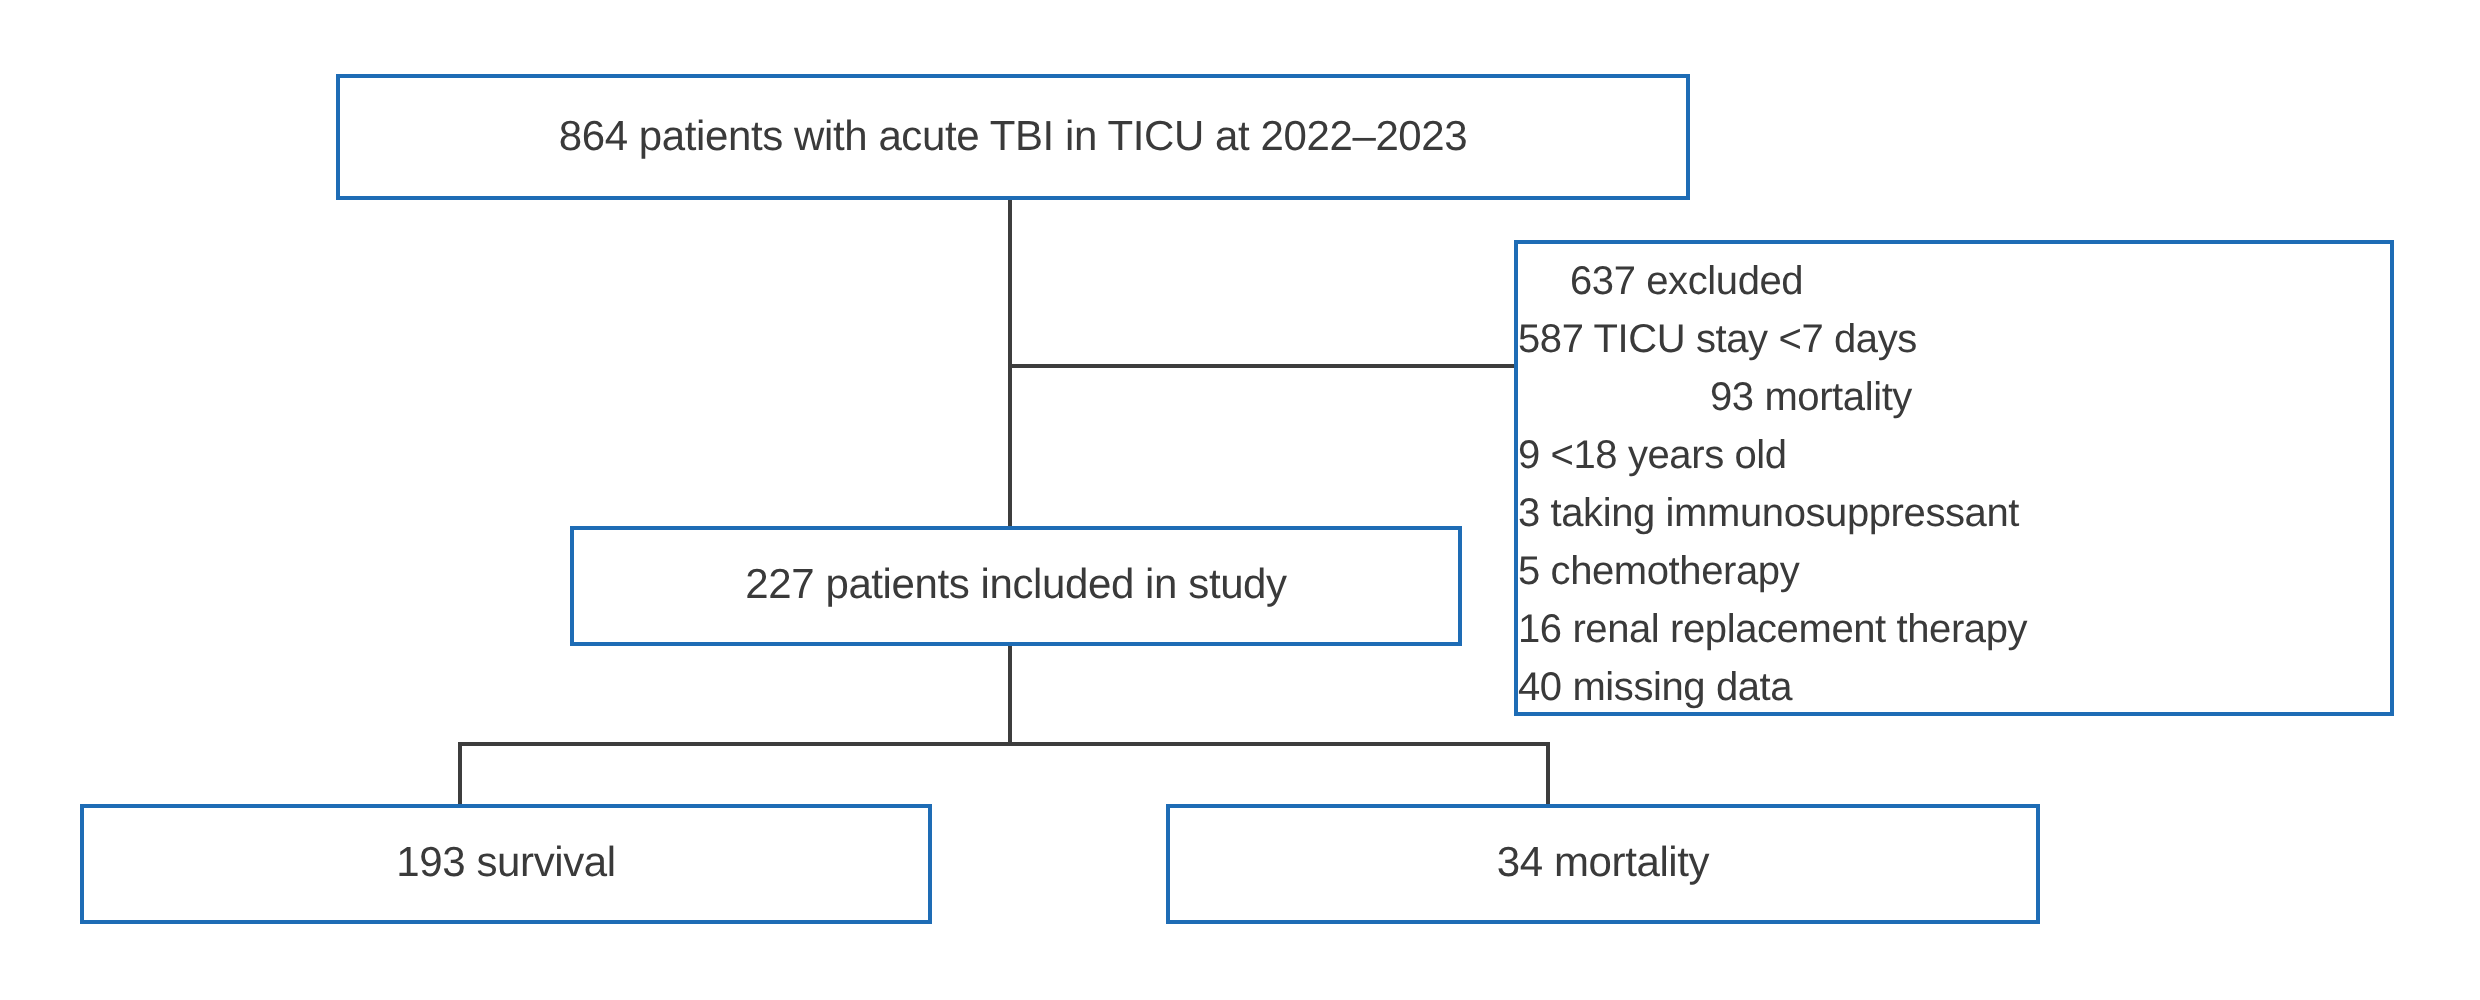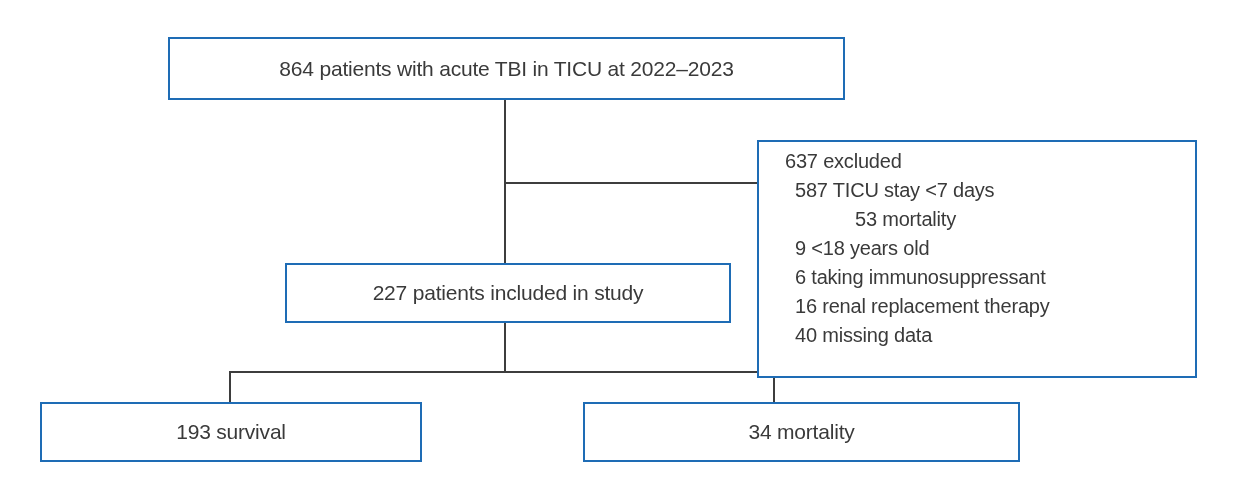--- a/index.html
+++ b/index.html
@@ -24,34 +24,33 @@
     display: flex;
     align-items: center;
     justify-content: center;
     font-size: 21px;
     letter-spacing: -0.2px;
     color: #3a3a3a;
     text-align: right;
   }
   .box-enrollment { left: 168px; top: 37px;  width: 677px; height: 63px; }
   .box-included   { left: 285px; top: 263px; width: 446px; height: 60px; }
-  .box-survival   { left: 40px;  top: 402px; width: 382px; height: 60px; }
+  .box-survival   { left: 40px;  top: 402px; width: 426px; height: 60px; }
   .box-mortality  { left: 583px; top: 402px; width: 437px; height: 60px; }
   .box-excluded {
     left: 757px; top: 120px; width: 440px; height: 238px;
     display: block;
     text-align: left;
     padding: 5px 10px 0 0;
     font-size: 20px;
     line-height: 29px;
-    margin-top: 20px;
   }
   .excl-line { white-space: nowrap; }
   .indent-0 { padding-left: 26px; }
-  .indent-1 { padding-left: 36px; }
+  .indent-1 { }
   .indent-2 { padding-left: 96px; }
   .connector {
     position: absolute;
     background: #3d3d3d;
   }
   .conn-v-top        { left: 504px; top: 99px;  width: 2px;   height: 165px; }
   .conn-h-exclude    { left: 505px; top: 182px; width: 253px; height: 2px; }
   .conn-v-mid        { left: 504px; top: 322px; width: 2px;   height: 51px; }
   .conn-h-branch     { left: 229px; top: 371px; width: 546px; height: 2px; }
   .conn-v-left-drop  { left: 229px; top: 371px; width: 2px;   height: 32px; }
@@ -69,23 +68,24 @@
   <div class="connector conn-v-left-drop"></div>
   <div class="connector conn-v-right-drop"></div>
 
   <div class="box box-enrollment">
     <span>864 patients with acute TBI in TICU at 2022–2023</span>
   </div>
 
   <div class="box box-excluded">
     <div class="excl-line indent-0">637 excluded</div>
     <div class="excl-line indent-1">587 TICU stay &lt;7 days</div>
-    <div class="excl-line indent-2">53 mortality</div>
+    <div class="excl-line indent-2">93 mortality</div>
     <div class="excl-line indent-1">9 &lt;18 years old</div>
-    <div class="excl-line indent-1">6 taking immunosuppressant</div>
+    <div class="excl-line indent-1">3 taking immunosuppressant</div>
+    <div class="excl-line indent-1">5 chemotherapy</div>
     <div class="excl-line indent-1">16 renal replacement therapy</div>
     <div class="excl-line indent-1">40 missing data</div>
   </div>
 
   <div class="box box-included">
     <span>227 patients included in study</span>
   </div>
 
   <div class="box box-survival">
     <span>193 survival</span>

